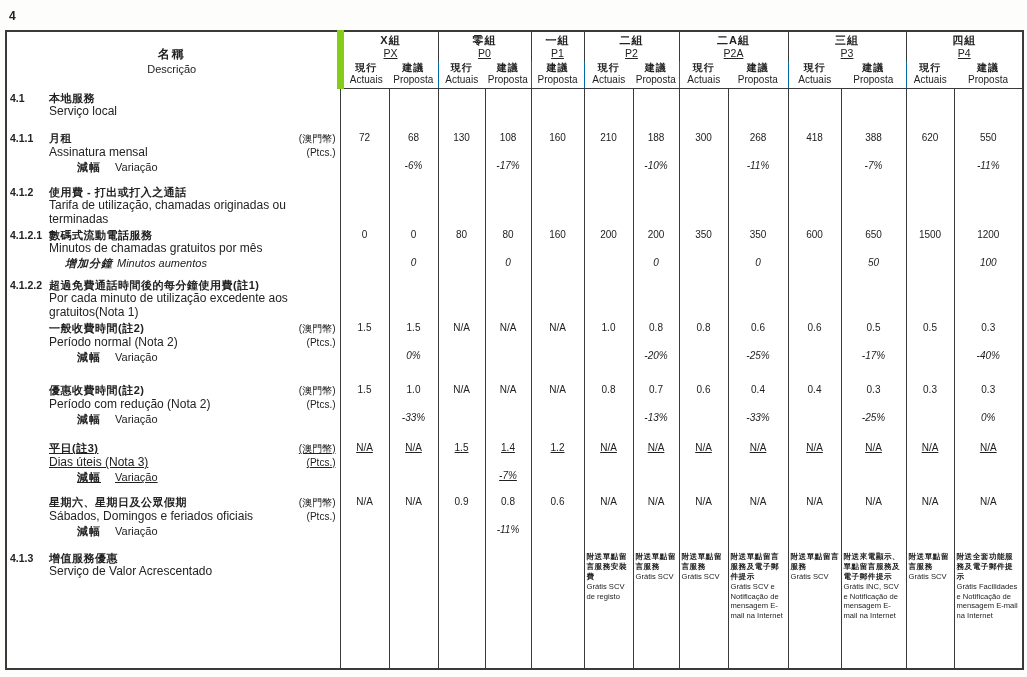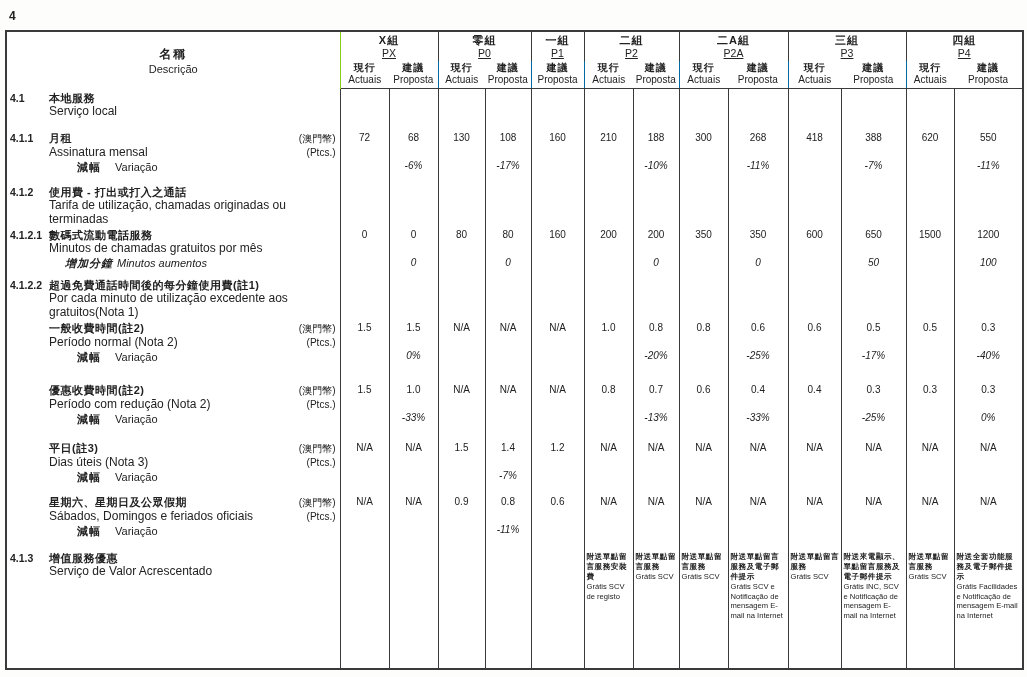--- a/index.html
+++ b/index.html
@@ -16,40 +16,40 @@
   .titles{display:flex;flex-direction:column;}
   .title-zh{font-weight:bold;font-size:12.5px;line-height:15px;letter-spacing:1px;}
   .title-pt{font-weight:bold;font-size:11.5px;line-height:15px;}
 
   
   table{border-collapse:collapse;table-layout:fixed;margin:7px 0 0 5px;
         width:1017px;border:2px solid #3a3a3a;background:#fff;}
   th,td{overflow:hidden;}
   thead th{vertical-align:middle;font-weight:normal;padding:1px 0;text-align:center;}
   thead tr.gr1 th{border-bottom:none;}
-  th.desc-h{border-right:1px solid #84cc16;}
+  th.desc-h{border-right:7px solid #84cc16;}
   .desc-h .h-zh{font-weight:bold;font-size:12px;letter-spacing:2px;}
   .desc-h .h-pt{font-size:11px;}
   th.group{border-left:1px solid #3a3a3a;}
   .gname{font-weight:bold;font-size:11px;letter-spacing:1px;line-height:14px;}
   .gcode{font-size:10.5px;text-decoration:underline;line-height:13px;}
   th.subcol{border-left:none;vertical-align:bottom;padding-bottom:2px;}
   th.subcol.gb{border-left:1px solid #0369a1;}
   .sub-zh{font-weight:bold;font-size:10px;line-height:12px;letter-spacing:1px;}
   .sub-pt{font-size:10px;line-height:12px;}
   thead tr.gr2 th{border-bottom:1.5px solid #3a3a3a;}
 
   tbody td{border-left:1px solid #3a3a3a;vertical-align:top;text-align:center;
            font-size:10px;padding:2px 0 0 0;}
   tbody td.desc{border-left:none;text-align:left;padding:2px 2px 0 0;margin-left:47px;}
 
   
   tr.r0 td{height:38px;} tr.r1 td{height:52px;} tr.r2 td{height:36px;}
   tr.r3 td{height:48px;} tr.r4 td{height:40px;} tr.r5 td{height:60px;}
-  tr.r6 td{height:56px;} tr.r7 td{height:52px;} tr.r8 td{height:54px;}
+  tr.r6 td{height:56px;} tr.r7 td{height:52px;text-decoration:underline;} tr.r8 td{height:54px;}
   tr.r9 td{height:112px;}
 
   .dline{display:grid;grid-template-columns:42px 1fr auto;align-items:baseline;}
   .rid{font-weight:bold;font-size:10.5px;padding-left:3px;}
   .zh{font-weight:bold;font-size:11px;line-height:14px;letter-spacing:0.5px;}
   .pt{font-size:12px;line-height:13.5px;}
   .unit{font-size:10px;padding-right:2px;white-space:nowrap;}
   .dline.subline .sublabel{padding-left:28px;font-size:11px;}
   .sublabel .s-zh{font-weight:bold;letter-spacing:1px;}
   .sublabel .s-pt{font-size:11px;padding-left:14px;}

